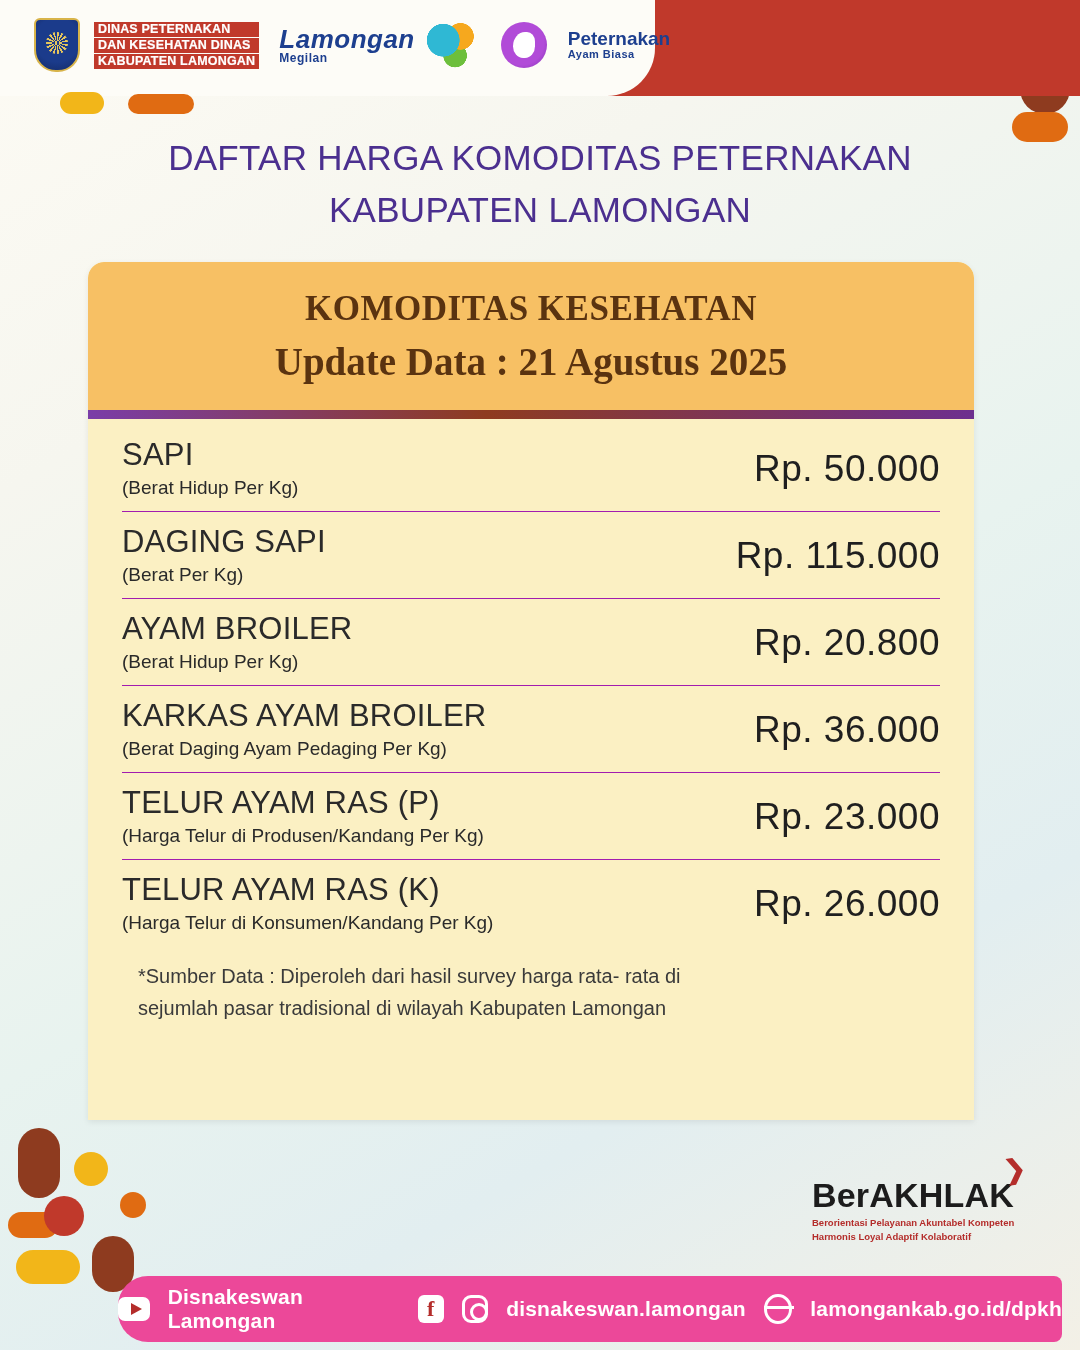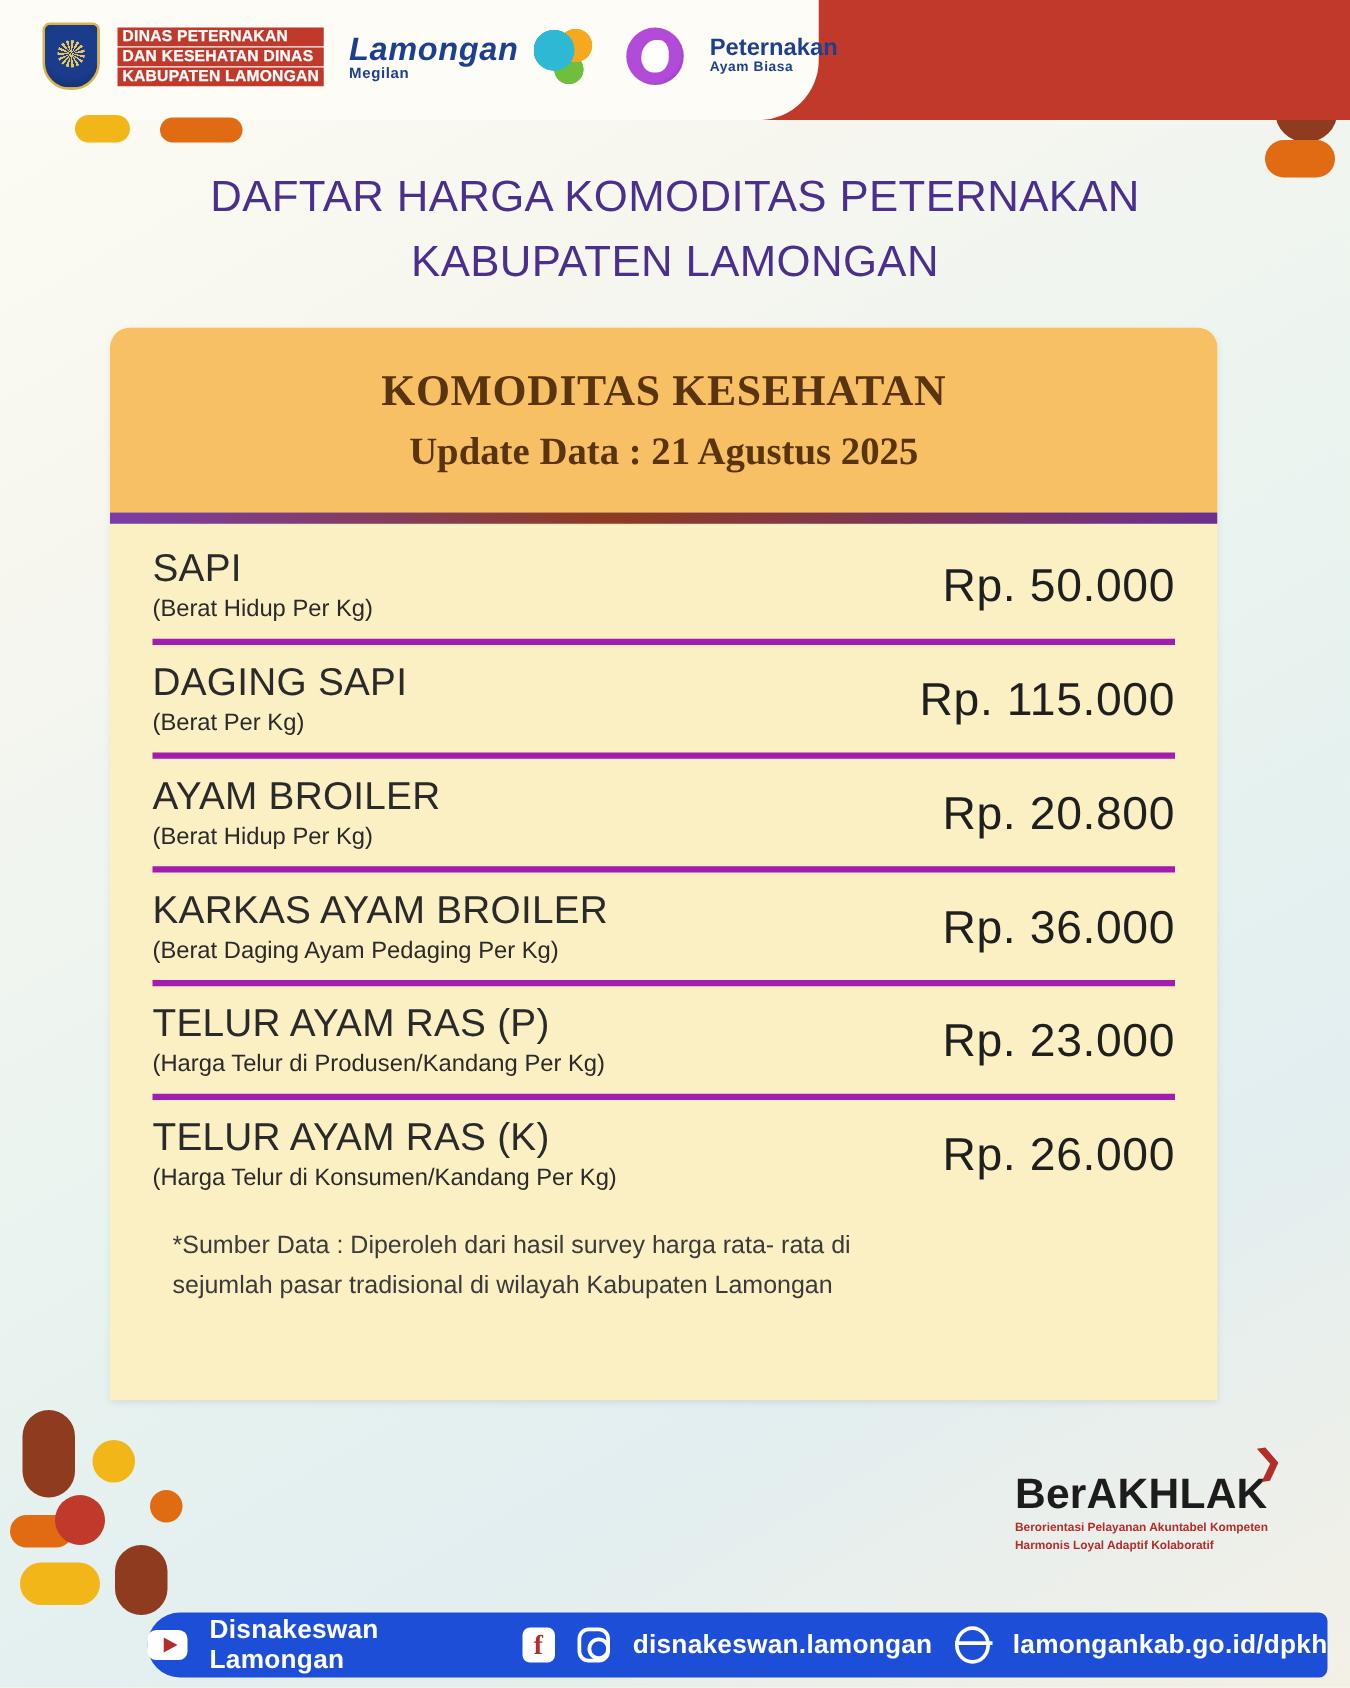--- a/index.html
+++ b/index.html
@@ -92,22 +92,22 @@
   
   .b1 { left:18px; top:1128px; width:42px; height:70px; background:#8e3b1f; border-radius:22px;}
   .b2 { left:74px; top:1152px; width:34px; height:34px; background:#f2b619; border-radius:50%;}
   .b3 { left:8px; top:1212px; width:50px; height:26px; background:#e06b12; border-radius:14px;}
   .b4 { left:16px; top:1250px; width:64px; height:34px; background:#f2b619; border-radius:18px;}
   .b5 { left:92px; top:1236px; width:42px; height:56px; background:#8e3b1f; border-radius:22px;}
   .b6 { left:44px; top:1196px; width:40px; height:40px; background:#c0392b; border-radius:50%;}
   .b7 { left:120px; top:1192px; width:26px; height:26px; background:#e06b12; border-radius:50%;}
 
   .bottom-bar {
-    position:absolute; left:118px; bottom:8px; width:944px; height:52px;
-    background:#1d4ed8; border-radius:30px 8px 8px 30px;
+    position:absolute; left:118px; bottom:8px; width:944px; height:66px;
+    background:#ec4899; border-radius:30px 8px 8px 30px;
     display:flex; align-items:center; justify-content:center; gap:18px;
     z-index:5;
   }
   .bottom-bar .txt { color:#fff; font-size:21px; font-weight:700; letter-spacing:.2px; }
   .ic { display:inline-flex; align-items:center; justify-content:center; }
   .ic-yt { width:34px; height:24px; background:#fff; border-radius:7px; position:relative;}
   .ic-yt::after{ content:""; position:absolute; left:13px; top:6px; border-left:11px solid #b42d2b; border-top:6px solid transparent; border-bottom:6px solid transparent;}
   .ic-fb { width:28px; height:28px; background:#fff; border-radius:6px; color:#b42d2b; font-size:22px; font-weight:700; font-family:"Liberation Serif",serif; line-height:26px; text-align:center;}
   .ic-ig { width:28px; height:28px; border:3px solid #fff; border-radius:9px; position:relative;}
   .ic-ig::after{ content:""; position:absolute; left:5px; top:5px; width:12px; height:12px; border:3px solid #fff; border-radius:50%;}
@@ -131,28 +131,28 @@
     overflow:hidden;
   }
   .card-head {
     background:#f7c064; height:148px;
     border-radius:16px 16px 0 0;
     display:flex; flex-direction:column; align-items:center; justify-content:center;
     font-family:"Liberation Serif", serif;
     color:#5a3310;
   }
   .card-head .l1 { font-size:35px; font-weight:700; letter-spacing:.5px; }
-  .card-head .l2 { font-size:31px; font-weight:700; margin-top:10px;}
+  .card-head .l2 { font-size:39px; font-weight:700; margin-top:10px;}
   .head-rule { height:9px; background:linear-gradient(90deg,#7a3da8,#8e3b1f 45%,#6d2f8f); }
 
   .rows { padding:6px 34px 0 34px; }
   .row {
     display:flex; align-items:center; justify-content:space-between;
     padding:12px 0 10px 0;
-    border-bottom:5px solid #a21caf;
+    border-bottom:1px solid #a21caf;
   }
   .row:last-of-type { border-bottom:none; }
   .r-left { display:flex; flex-direction:column; gap:2px; }
   .r-name { font-size:31px; color:#2a2a2a; letter-spacing:.2px; line-height:36px;}
   .r-sub { font-size:19px; color:#2a2a2a; line-height:26px;}
   .r-price { font-size:37px; color:#1f1f1f; white-space:nowrap; letter-spacing:.5px;}
 
   .source {
     padding:14px 34px 0 50px;
     font-size:20px; color:#3a3a3a; line-height:32px;

